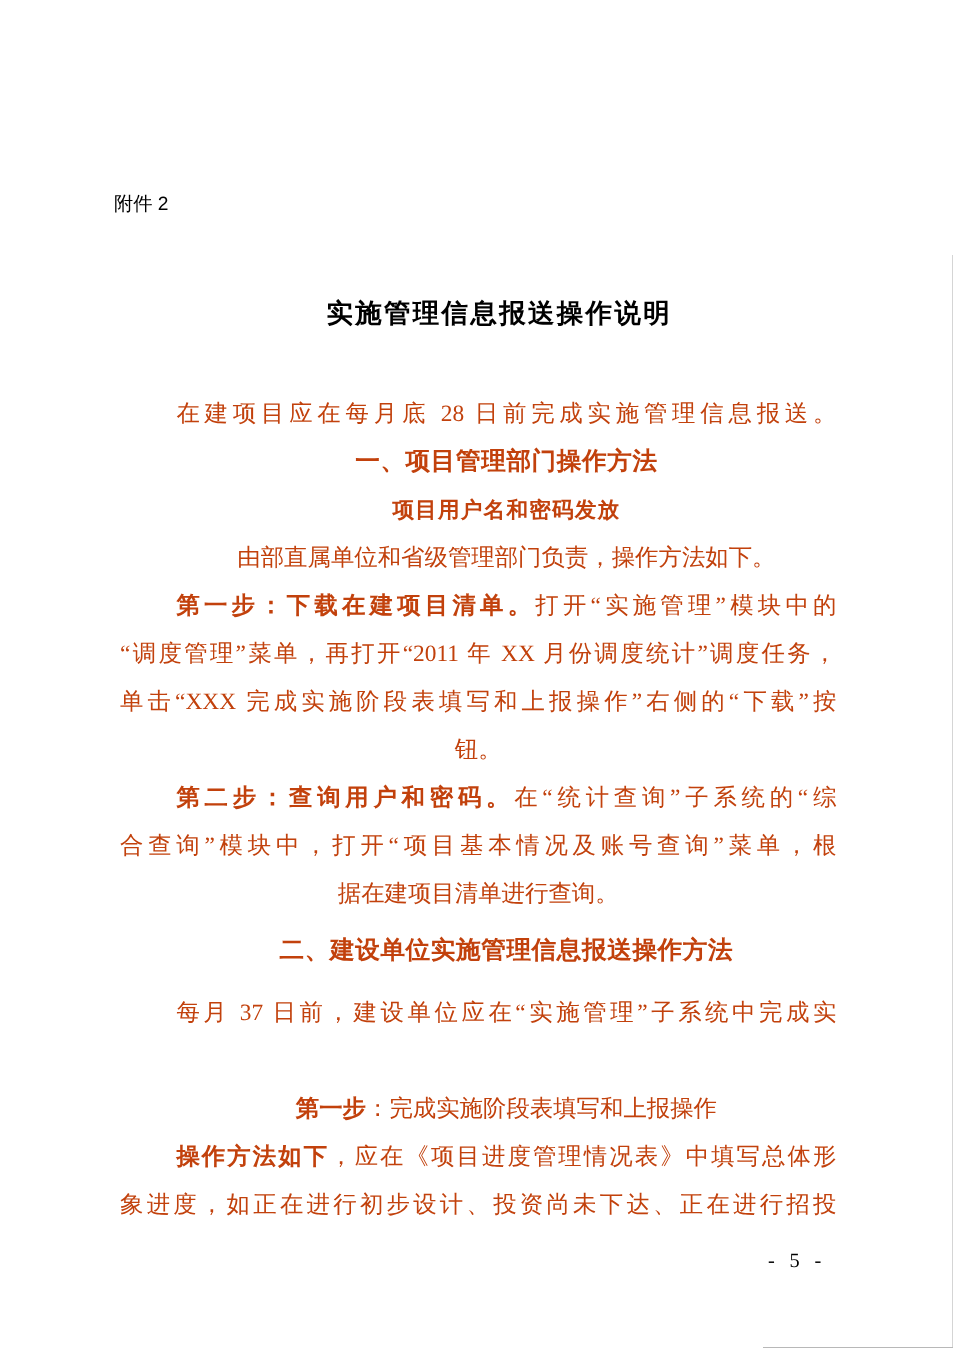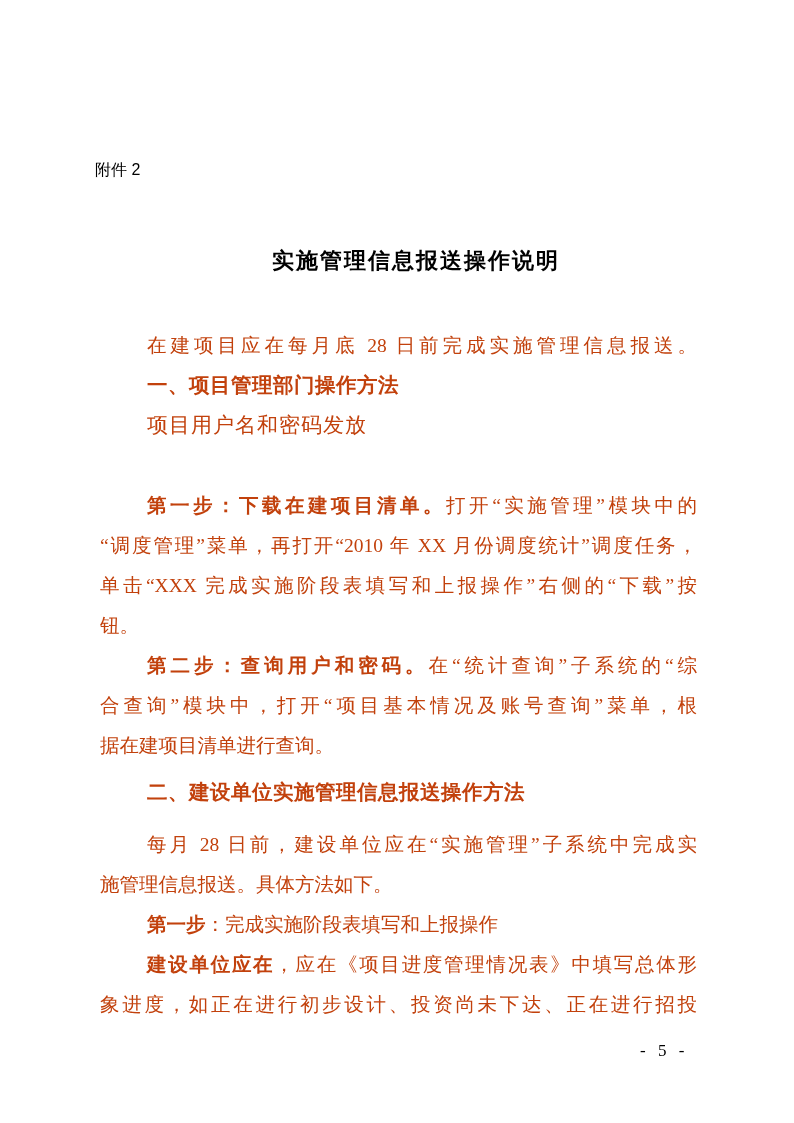--- a/index.html
+++ b/index.html
@@ -41,35 +41,35 @@
     white-space: nowrap;
   }
   .ln {
     position: absolute;
     left: 100px;
     width: 597px;
     font-size: 19.5px;
     line-height: 26px;
     color: #c2410c;
   }
-  .ln.nat { white-space: nowrap; }
+  .ln.nat { white-space: nowrap; text-align: center; }
   .ln.just {
     text-align: justify;
     text-align-last: justify;
   }
   .ln.indent { text-indent: 47px; }
   .ln.h {
     font-family: "Liberation Sans", "DejaVu Sans", sans-serif;
     font-weight: bold;
     font-size: 20.5px;
     letter-spacing: 0.5px;
   }
   .ln.kai {
-    font-weight: normal;
-    font-size: 21px;
+    font-weight: bold;
+    font-size: 18px;
     letter-spacing: 1px;
   }
   .b { font-weight: bold; margin-top: 44px; }
   .pageno {
     position: absolute;
     left: 640px;
     top: 1041px;
     font-size: 17px;
     letter-spacing: 4px;
     white-space: nowrap;
@@ -84,42 +84,42 @@
   <div class="attachment">附件 2</div>
 
   <div class="title">实施管理信息报送操作说明</div>
 
   <div class="ln just indent" style="top:333px">在建项目应在每月底 28 日前完成实施管理信息报送。</div>
 
   <div class="ln h nat indent" style="top:372px">一、项目管理部门操作方法</div>
 
   <div class="ln kai nat indent" style="top:412px">项目用户名和密码发放</div>
 
+  <div class="ln nat indent" style="top:453px">由部直属单位和省级管理部门负责，操作方法如下。</div>
 
   <div class="ln just indent" style="top:493px"><span class="b">第一步：下载在建项目清单。</span><span>打开“实施管理”模块中的</span></div>
 
-  <div class="ln just" style="top:533px">“调度管理”菜单，再打开“2010 年 XX 月份调度统计”调度任务，</div>
+  <div class="ln just" style="top:533px">“调度管理”菜单，再打开“2011 年 XX 月份调度统计”调度任务，</div>
 
   <div class="ln just" style="top:573px">单击“XXX 完成实施阶段表填写和上报操作”右侧的“下载”按</div>
 
   <div class="ln nat" style="top:613px">钮。</div>
 
   <div class="ln just indent" style="top:653px"><span class="b">第二步：查询用户和密码。</span><span>在“统计查询”子系统的“综</span></div>
 
   <div class="ln just" style="top:693px">合查询”模块中，打开“项目基本情况及账号查询”菜单，根</div>
 
   <div class="ln nat" style="top:733px">据在建项目清单进行查询。</div>
 
   <div class="ln h nat indent" style="top:779px">二、建设单位实施管理信息报送操作方法</div>
 
-  <div class="ln just indent" style="top:832px">每月 28 日前，建设单位应在“实施管理”子系统中完成实</div>
+  <div class="ln just indent" style="top:832px">每月 37 日前，建设单位应在“实施管理”子系统中完成实</div>
 
-  <div class="ln nat" style="top:872px">施管理信息报送。具体方法如下。</div>
 
   <div class="ln nat indent" style="top:912px"><span class="b">第一步</span><span>：完成实施阶段表填写和上报操作</span></div>
 
-  <div class="ln just indent" style="top:952px"><span class="b">建设单位应在</span><span>，应在《项目进度管理情况表》中填写总体形</span></div>
+  <div class="ln just indent" style="top:952px"><span class="b">操作方法如下</span><span>，应在《项目进度管理情况表》中填写总体形</span></div>
 
   <div class="ln just" style="top:992px">象进度，如正在进行初步设计、投资尚未下达、正在进行招投</div>
 
   <div class="pageno">- 5 -</div>
 
 </div>
 
 </body></html>

